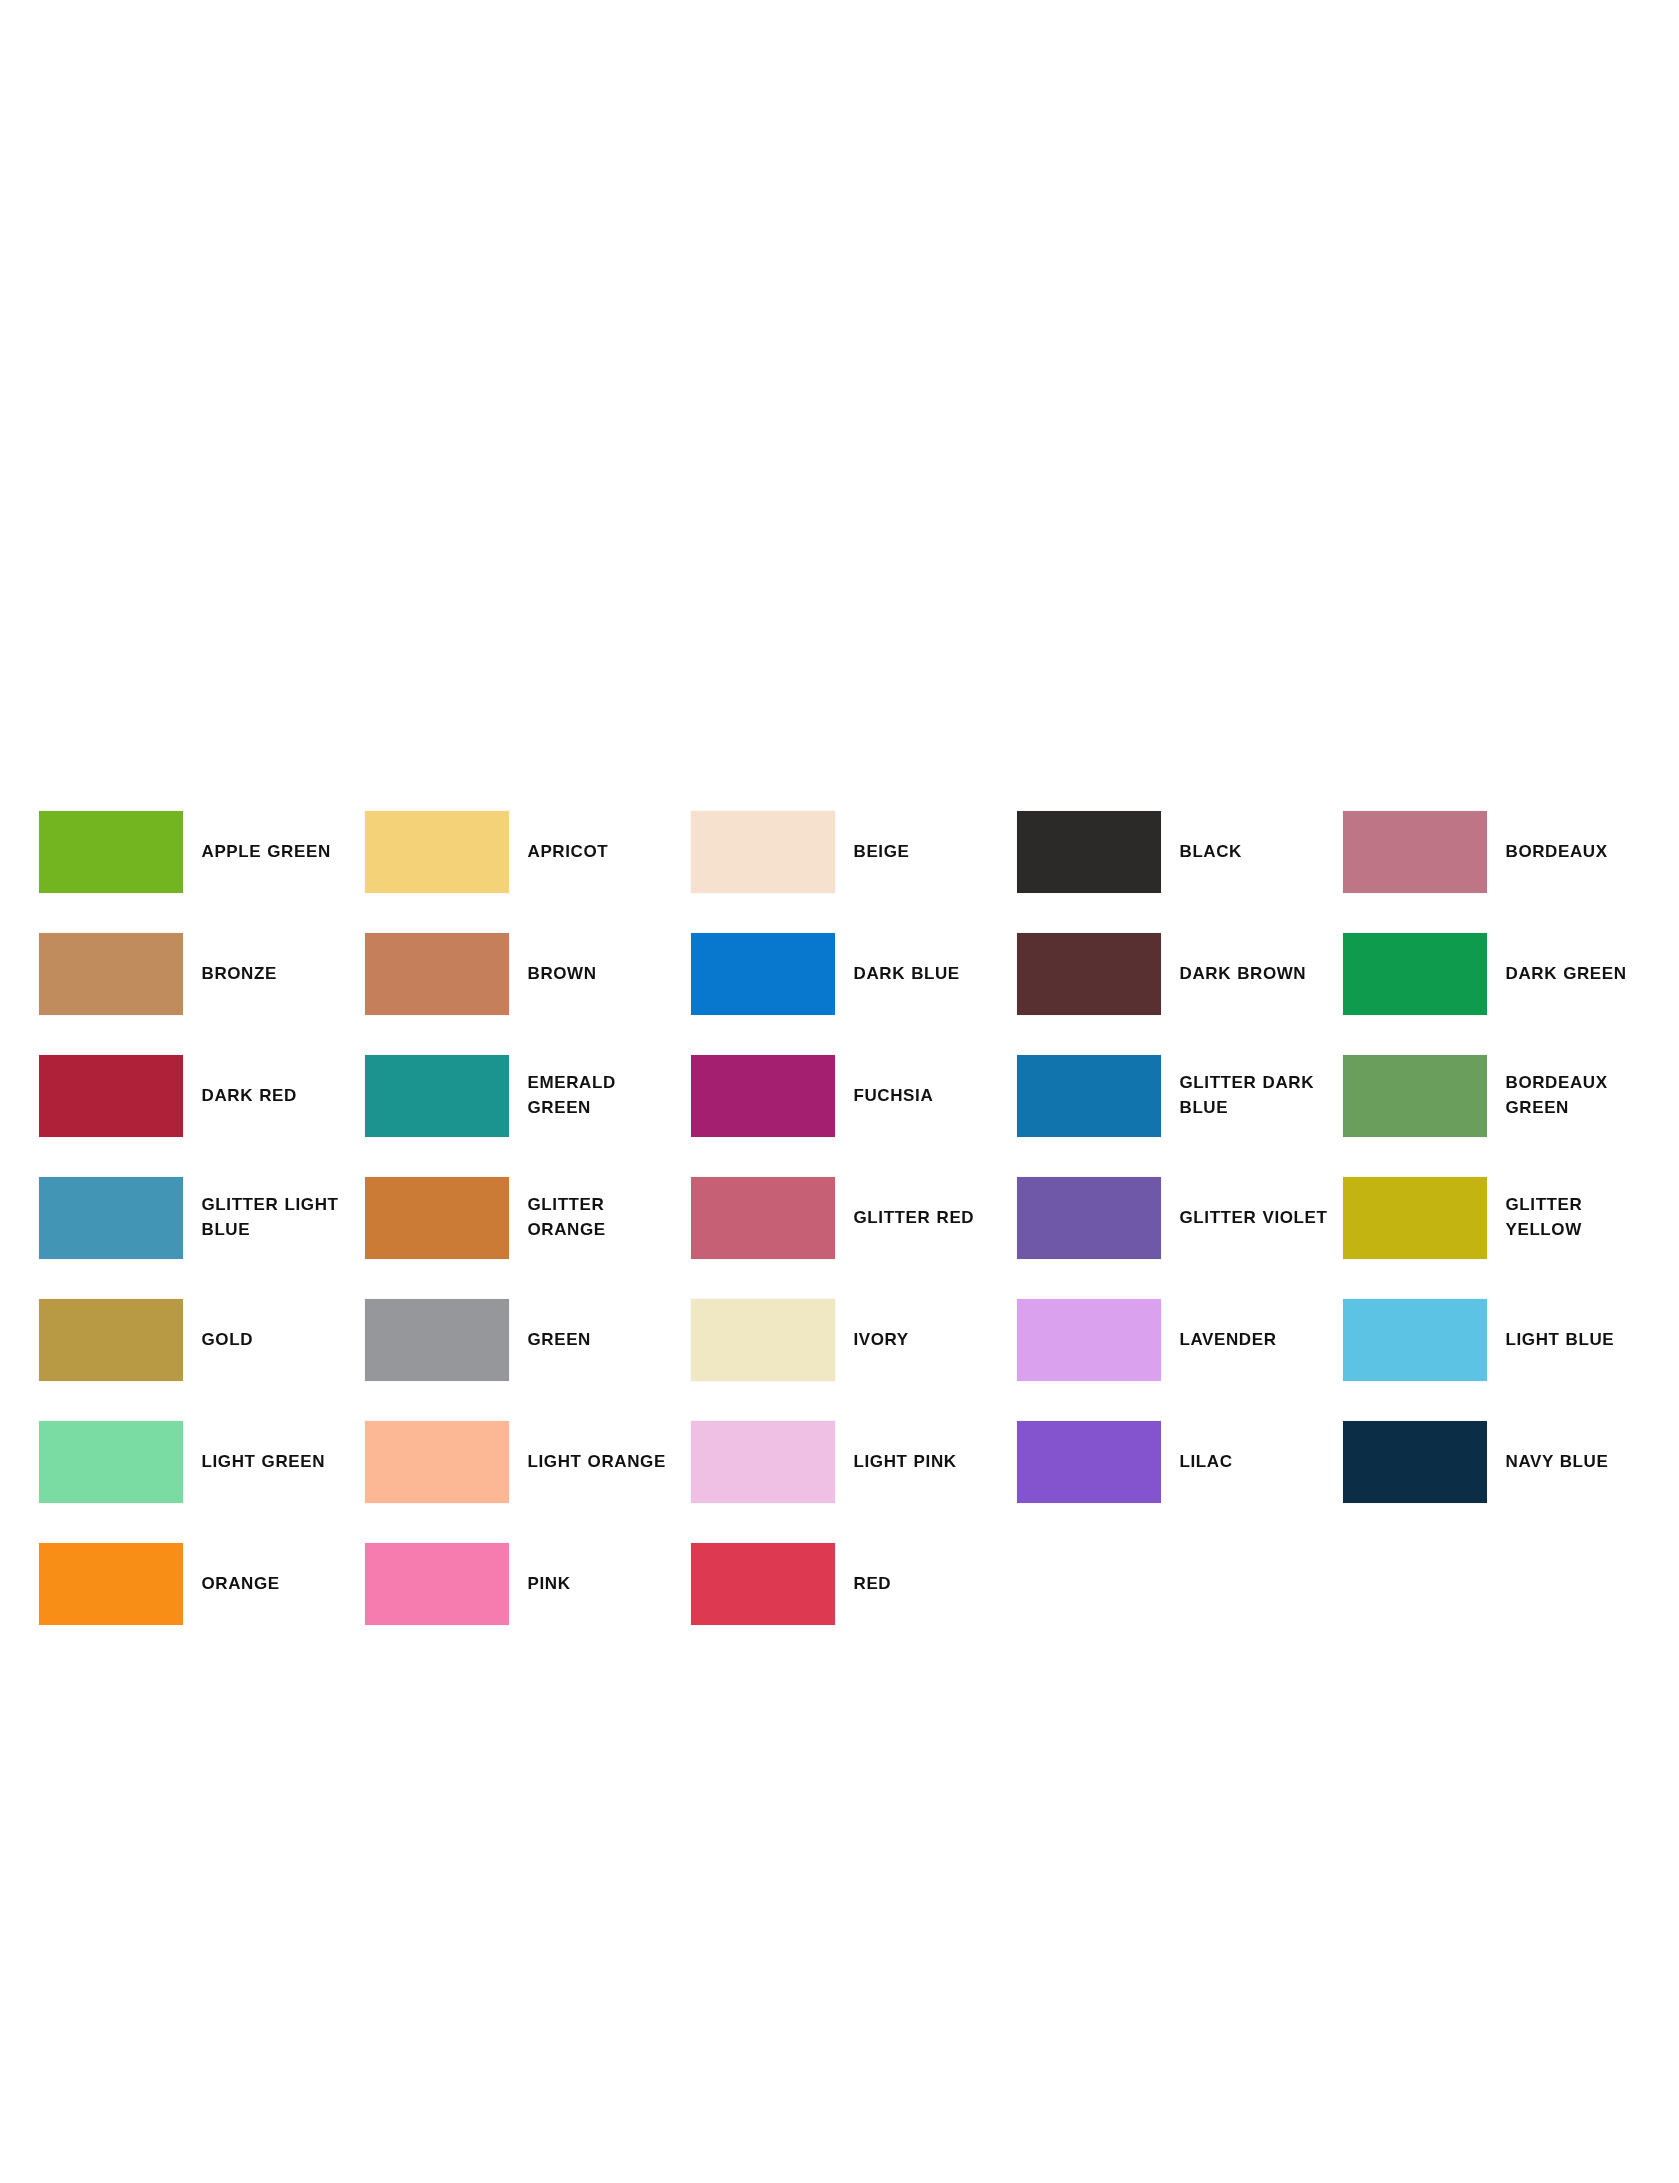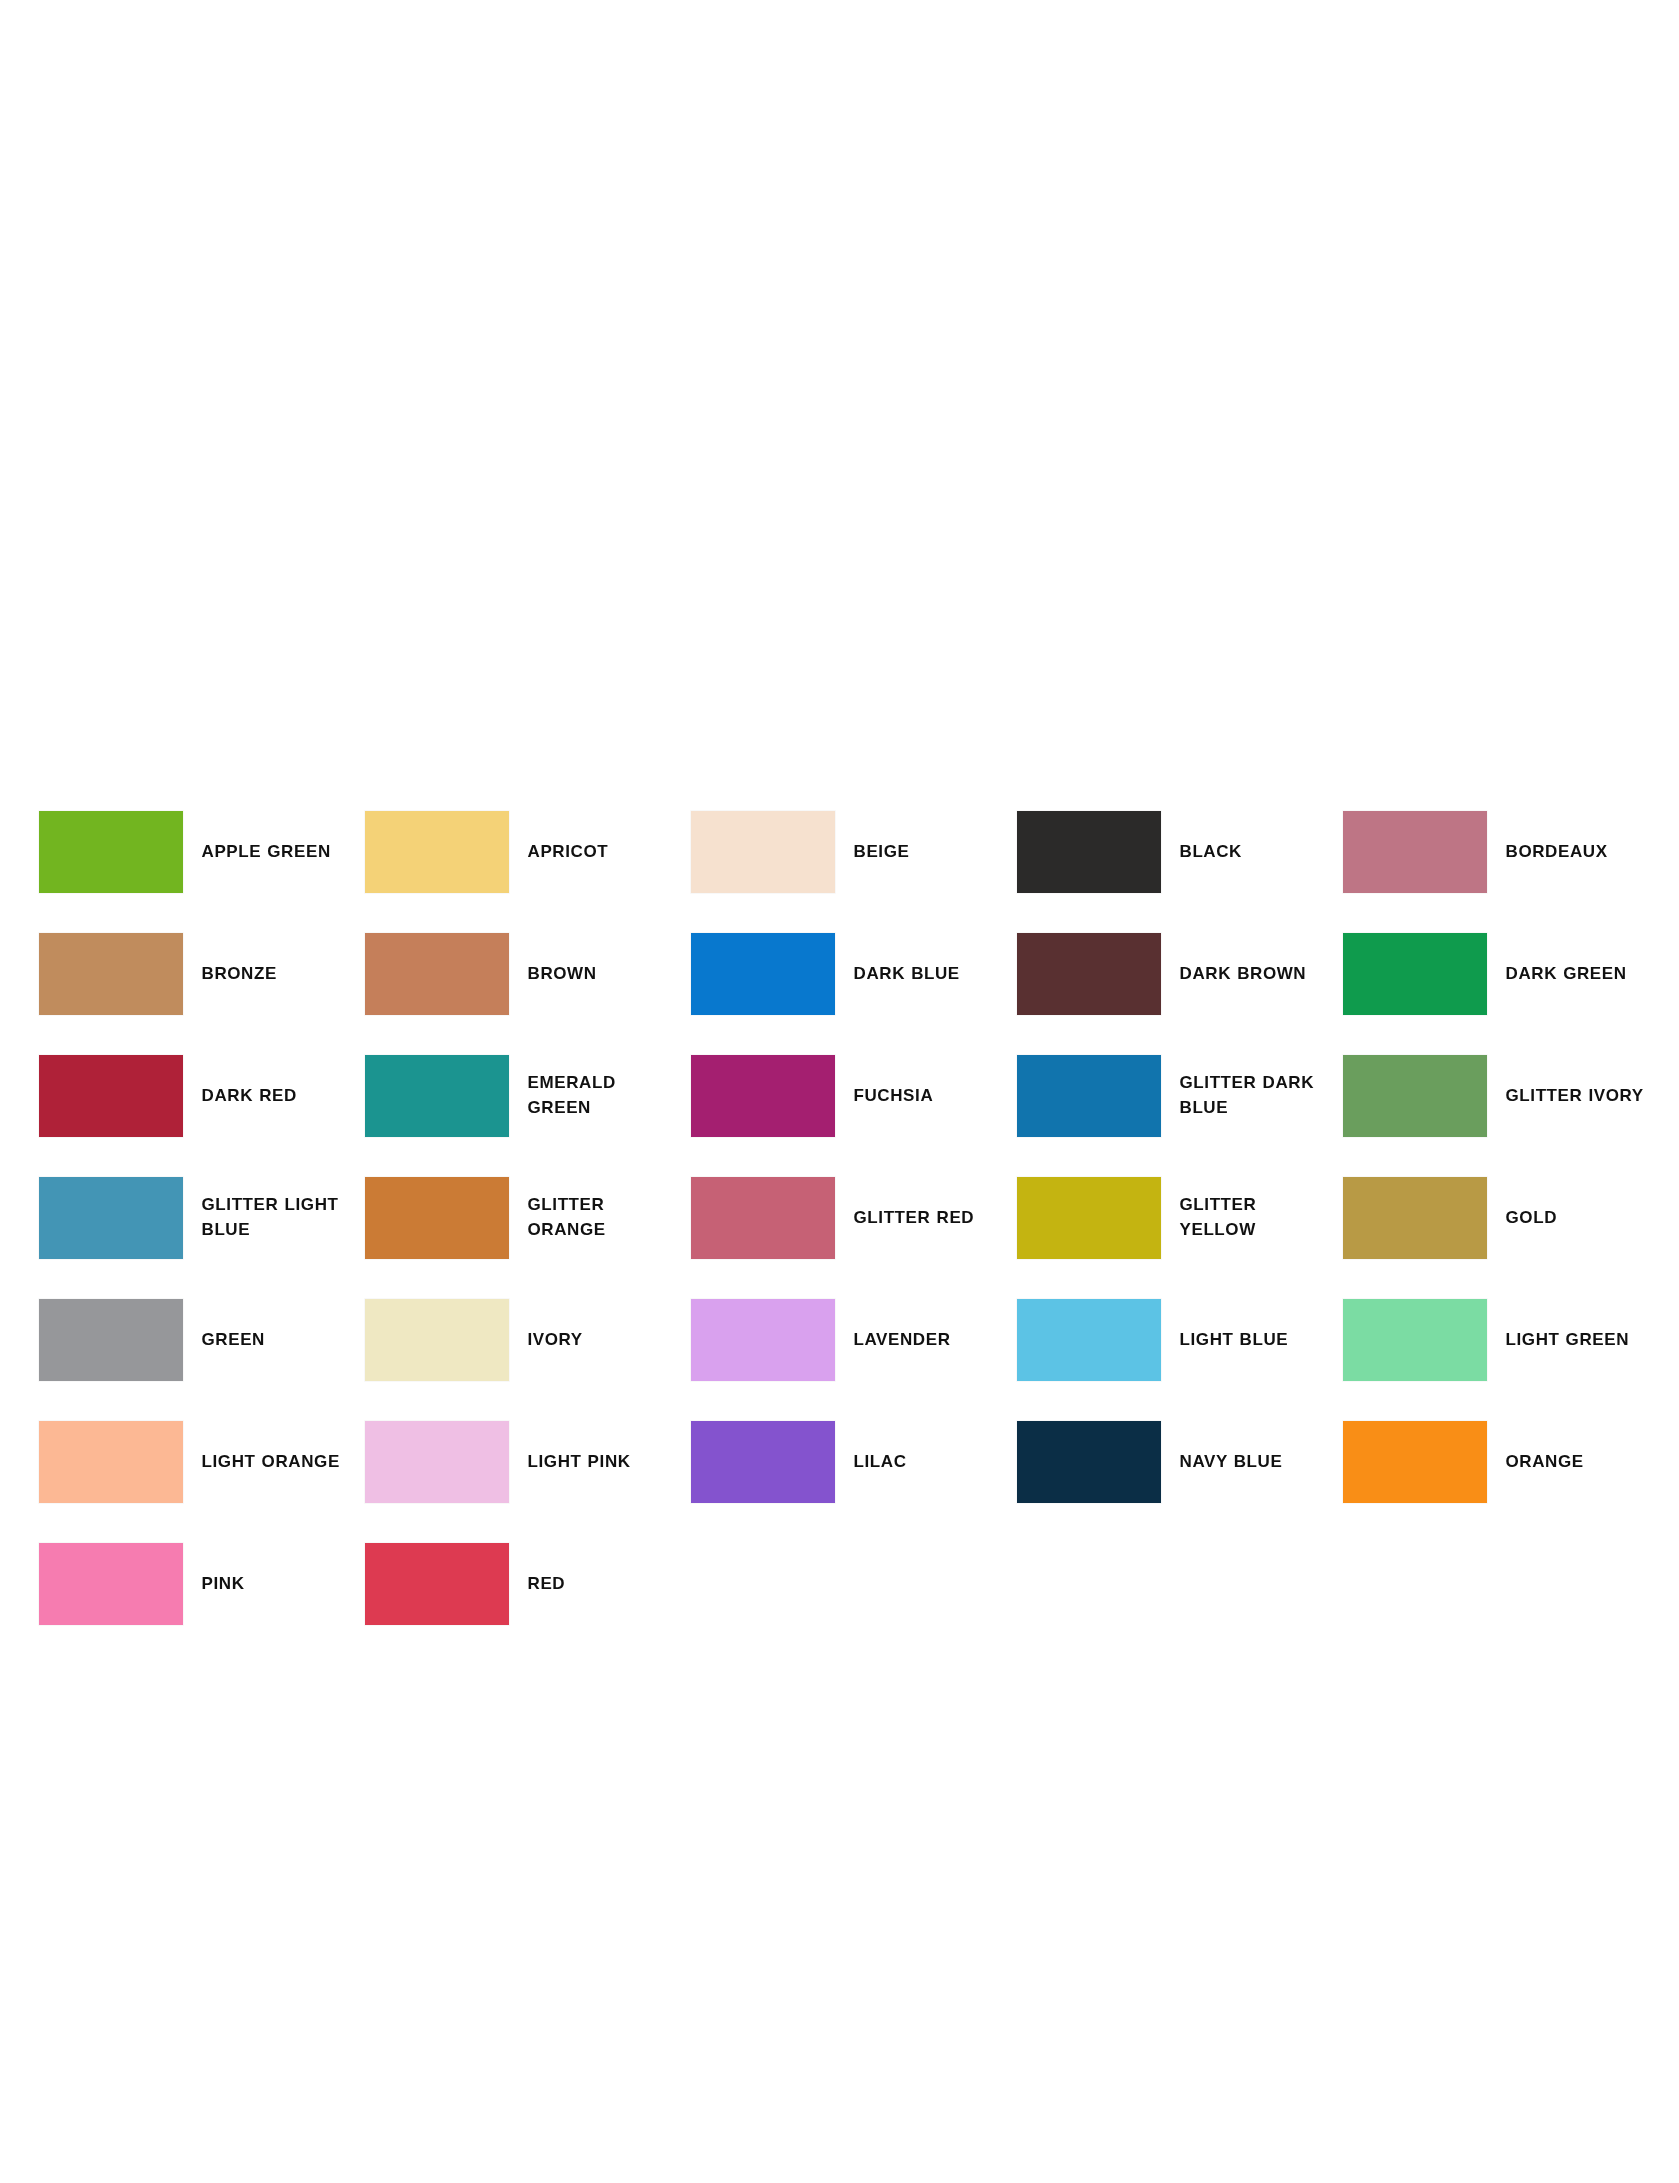--- a/index.html
+++ b/index.html
@@ -167,35 +167,39 @@
       <div class="swatch-cell">
         <div class="swatch-chip" style="background: rgb(164, 31, 112);"></div>
         <div class="swatch-label">FUCHSIA</div>
       </div>
       <div class="swatch-cell">
         <div class="swatch-chip" style="background: rgb(17, 116, 173);"></div>
         <div class="swatch-label">GLITTER DARK BLUE</div>
       </div>
       <div class="swatch-cell">
         <div class="swatch-chip" style="background: rgb(106, 158, 93);"></div>
-        <div class="swatch-label">GLITTER IVORY</div>
+        <div class="swatch-label">BORDEAUX GREEN</div>
       </div>
       <div class="swatch-cell">
         <div class="swatch-chip" style="background: rgb(67, 149, 181);"></div>
         <div class="swatch-label">GLITTER LIGHT BLUE</div>
       </div>
       <div class="swatch-cell">
         <div class="swatch-chip" style="background: rgb(203, 123, 53);"></div>
         <div class="swatch-label">GLITTER ORANGE</div>
       </div>
       <div class="swatch-cell">
         <div class="swatch-chip" style="background: rgb(198, 97, 117);"></div>
         <div class="swatch-label">GLITTER RED</div>
       </div>
       <div class="swatch-cell">
+        <div class="swatch-chip" style="background: rgb(112, 88, 168);"></div>
+        <div class="swatch-label">GLITTER VIOLET</div>
+      </div>
+      <div class="swatch-cell">
         <div class="swatch-chip" style="background: rgb(196, 180, 17);"></div>
         <div class="swatch-label">GLITTER YELLOW</div>
       </div>
       <div class="swatch-cell">
         <div class="swatch-chip" style="background: rgb(184, 154, 69);"></div>
         <div class="swatch-label">GOLD</div>
       </div>
       <div class="swatch-cell">
         <div class="swatch-chip" style="background: rgb(150, 151, 154);"></div>
         <div class="swatch-label">GREEN</div>

